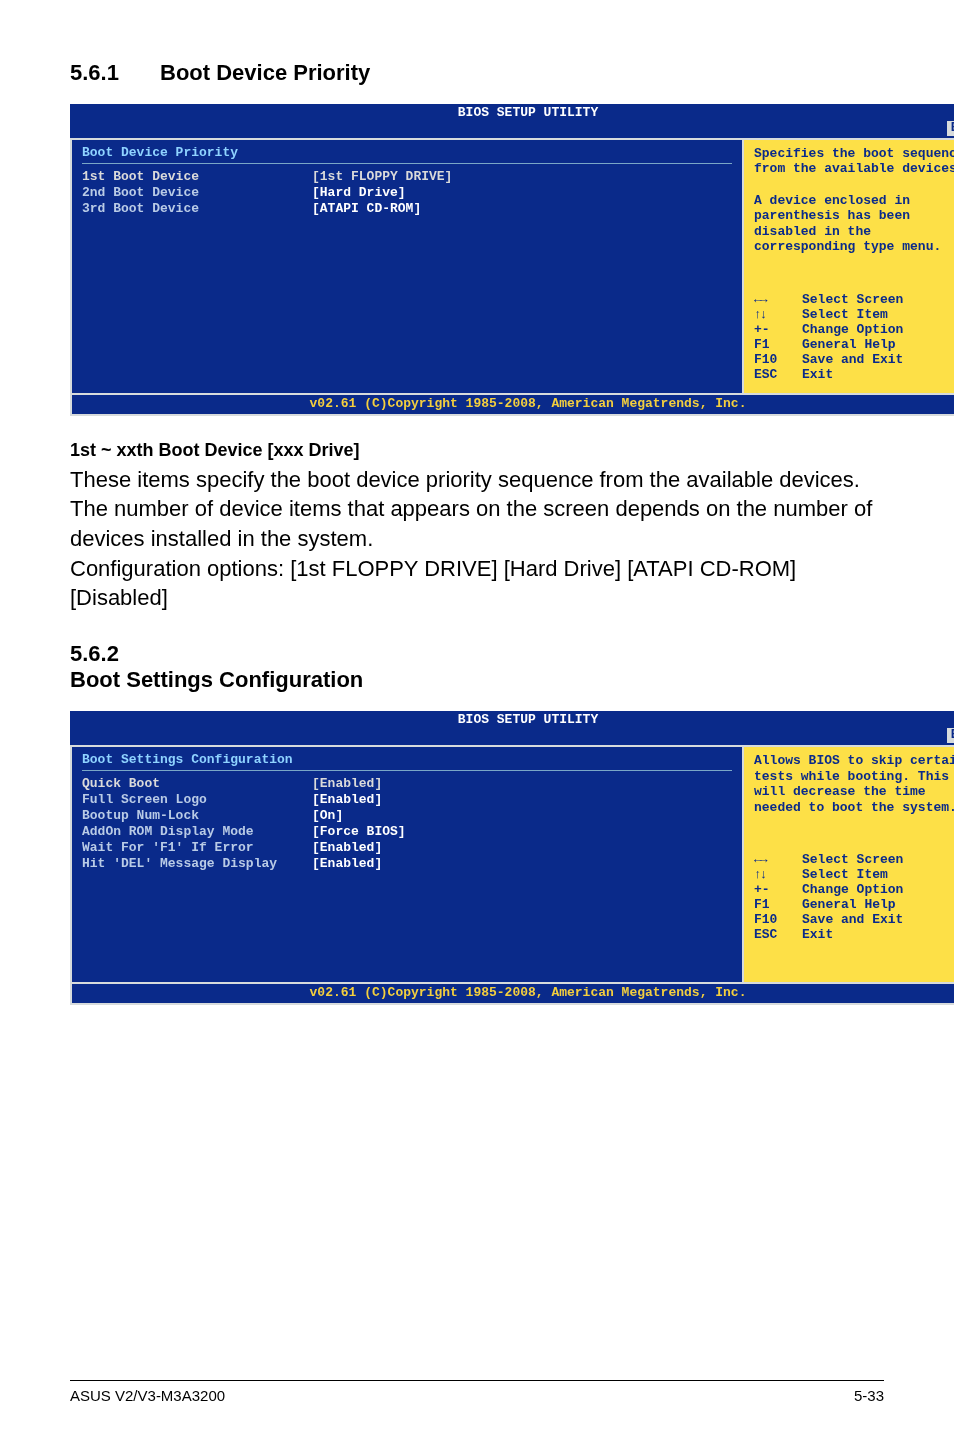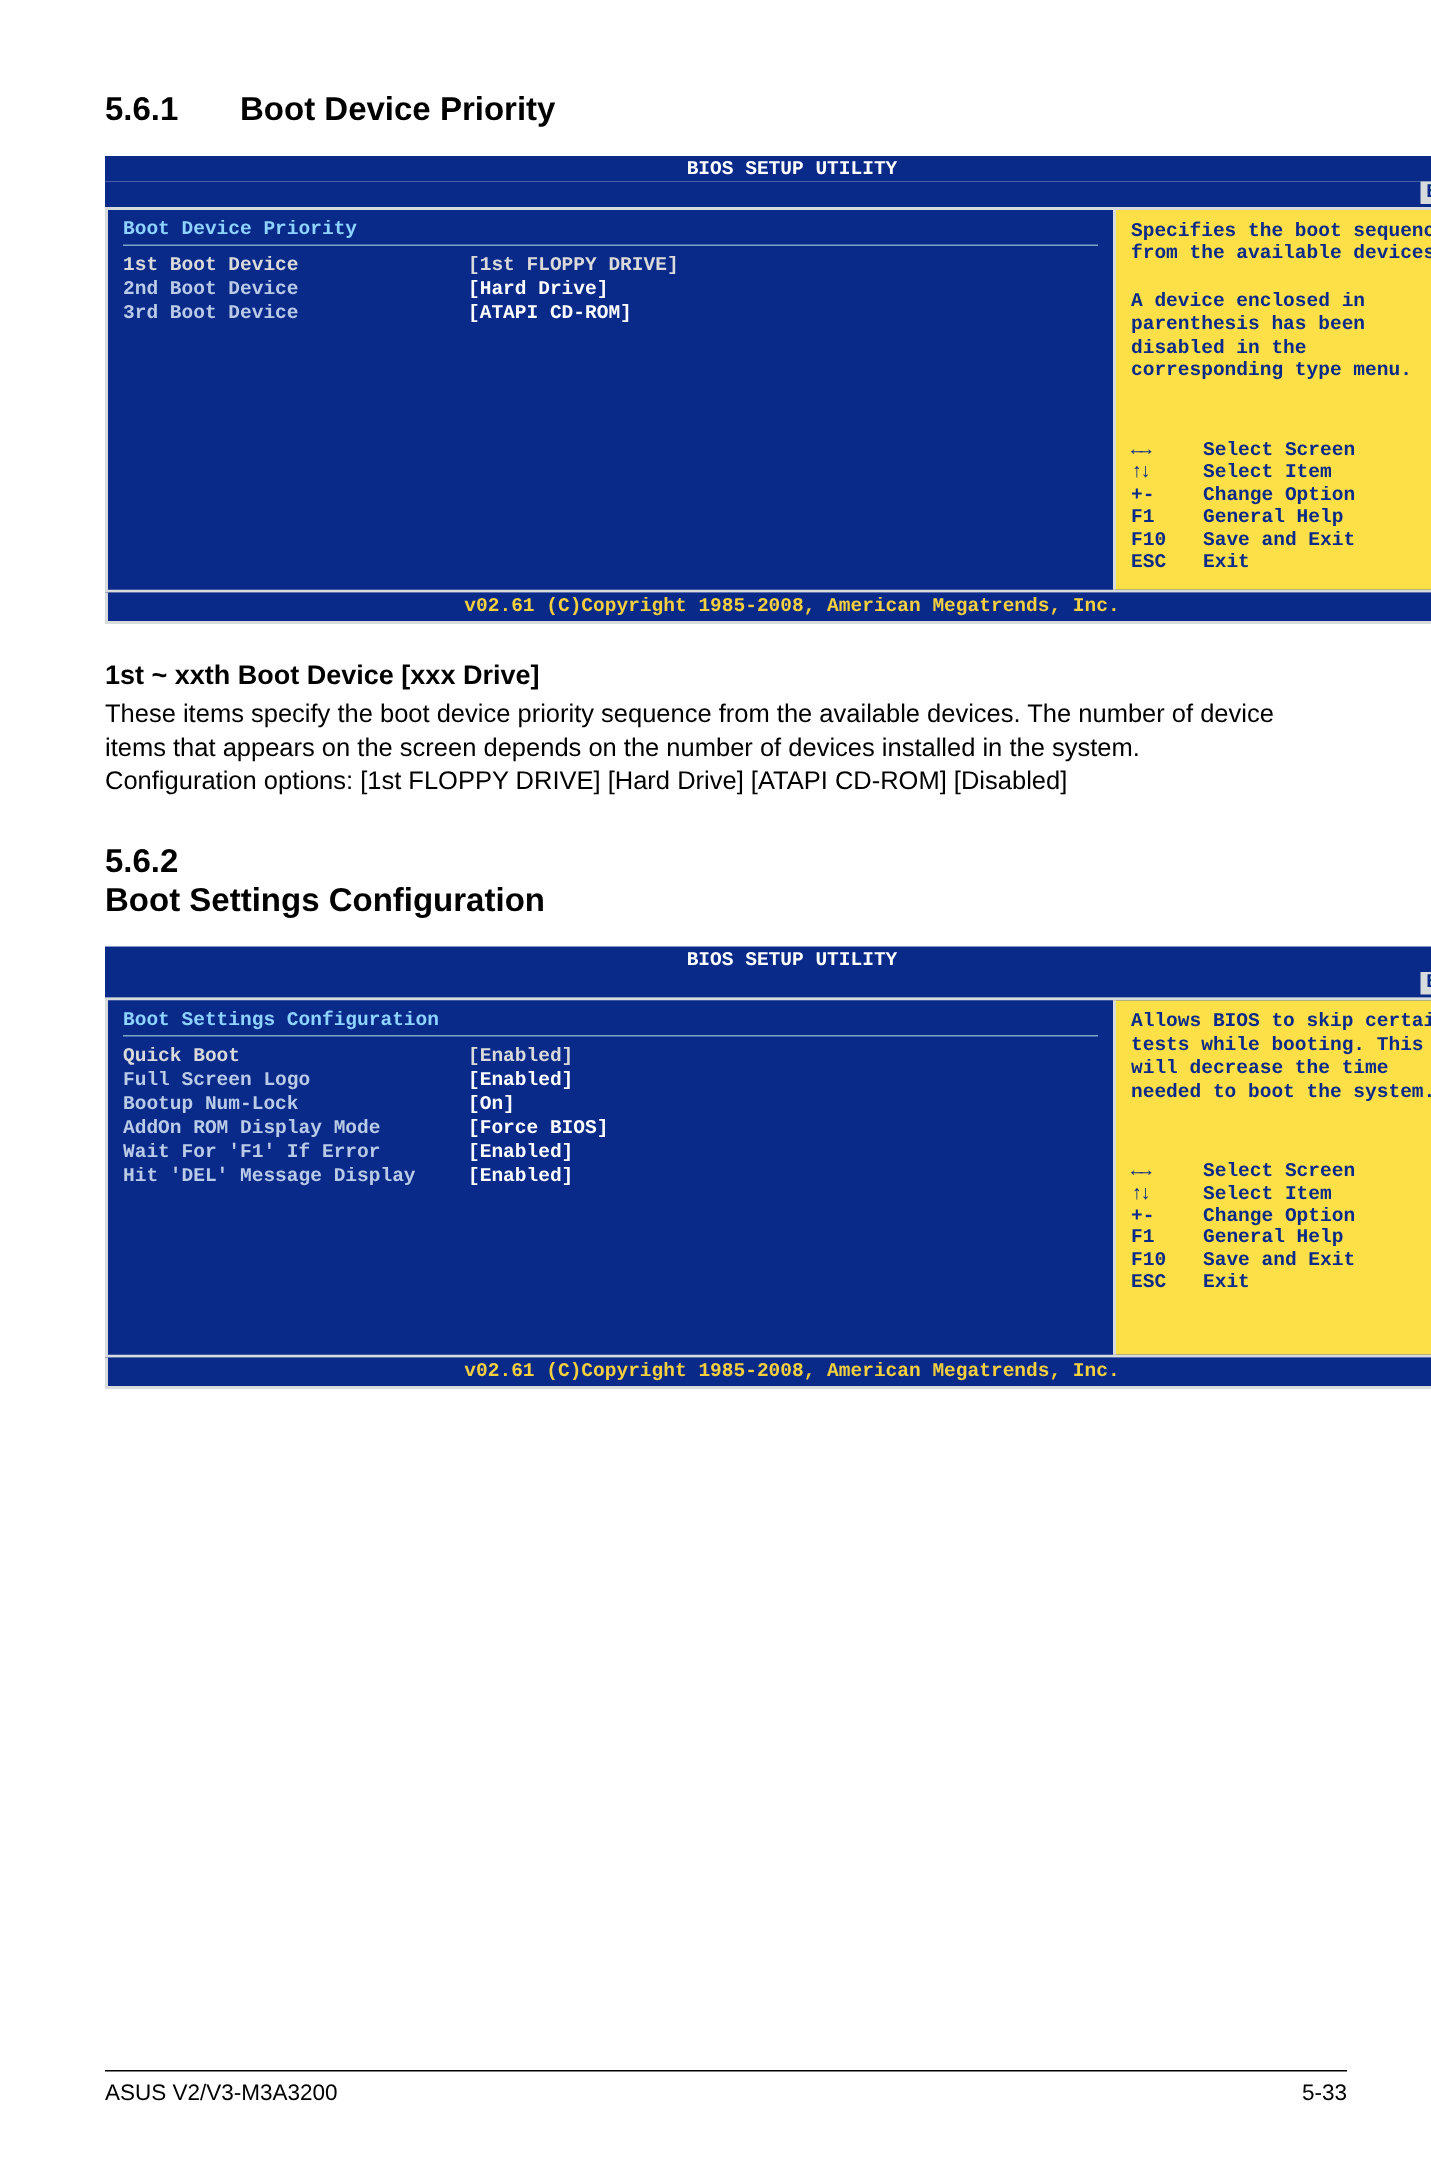--- a/index.html
+++ b/index.html
@@ -122,30 +122,30 @@
     border: 2px solid #d7dbdc;
     border-top: none;
   }
 
   .body-title {
     font-weight: bold;
     font-size: 18px;
     margin-bottom: 4px;
   }
   .body-para {
-    font-size: 17px;
+    font-size: 22px;
     line-height: 1.35;
     margin-bottom: 28px;
   }
 
   .page-footer {
     position: absolute;
     bottom: 34px;
     left: 70px;
-    right: 56px;
+    right: 70px;
     border-top: 1px solid #000;
     padding-top: 6px;
     font-size: 15px;
     display: flex;
     justify-content: space-between;
   }
 </style>
 </head>
 <body>
 

